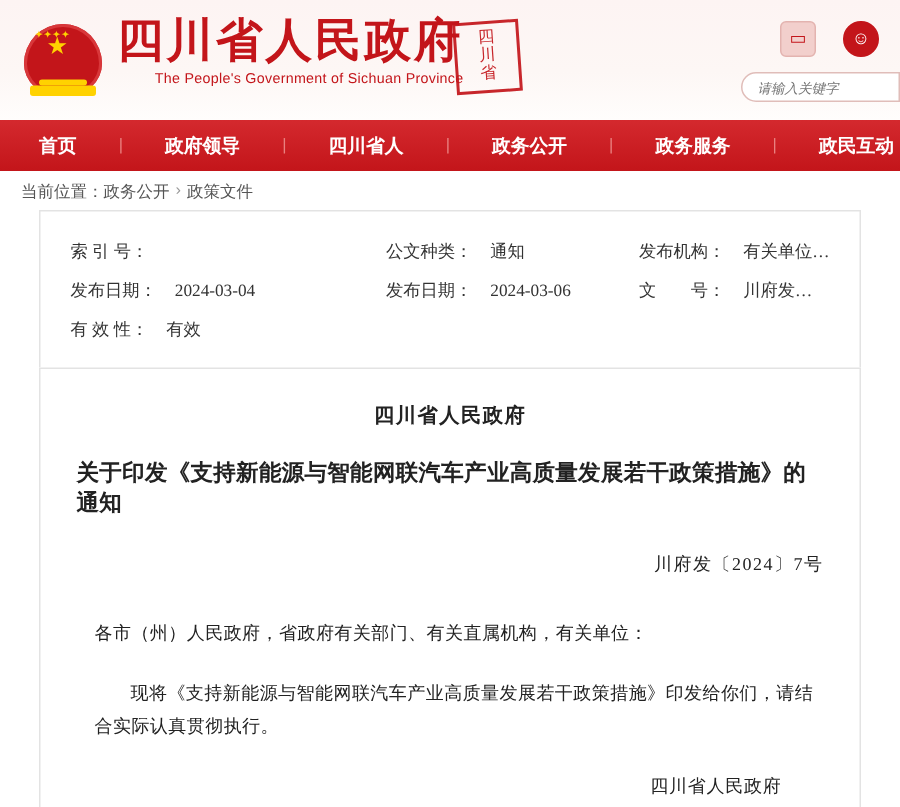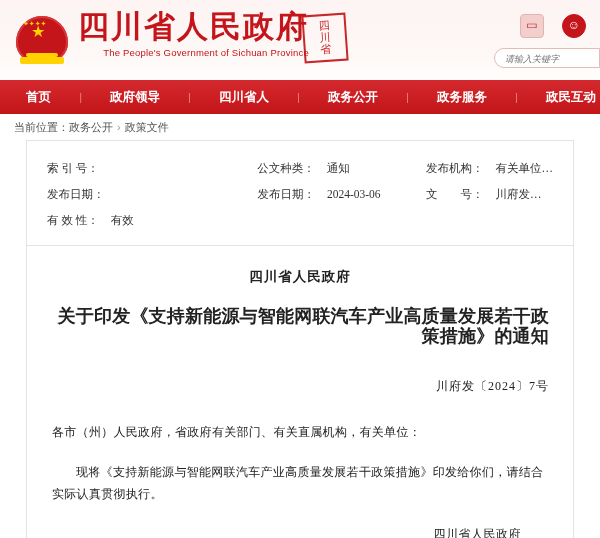--- a/index.html
+++ b/index.html
@@ -269,37 +269,37 @@
     position: relative;
   }
   .doc-issuer {
     text-align: center;
     font-size: 13.5px;
     font-weight: bold;
     letter-spacing: 1px;
     margin-bottom: 20px;
   }
   .doc-title {
-    text-align: right;
-    font-size: 18px;
+    text-align: left;
+    font-size: 15px;
     font-weight: bold;
     line-height: 20px;
-    margin-bottom: 32px;
+    margin-bottom: 22px;
     letter-spacing: 0.2px;
   }
   .doc-number {
     text-align: right;
     font-size: 12px;
     margin-bottom: 26px;
     letter-spacing: 1px;
   }
   .doc-p {
     font-size: 12px;
     line-height: 22px;
-    margin: 0 0 18px 1px;
+    margin: 0 0 18px 12px;
     letter-spacing: 0.3px;
   }
   .doc-p.indent { text-indent: 24px; }
   .doc-sign {
     text-align: right;
     font-size: 12px;
     line-height: 22px;
     letter-spacing: 0.5px;
     margin-top: 14px;
     padding-right: 28px;
@@ -396,20 +396,21 @@
         </div>
         <div class="meta-cell c3">
           <span class="meta-label">发布机构：</span>
           <span class="meta-value">有关单位…</span>
         </div>
       </div>
 
       <div class="meta-row">
         <div class="meta-cell c1">
           <span class="meta-label">发布日期：</span>
+          <span class="meta-value">2024-03-04</span>
         </div>
         <div class="meta-cell c2">
           <span class="meta-label">发布日期：</span>
           <span class="meta-value">2024-03-06</span>
         </div>
         <div class="meta-cell c3">
           <span class="meta-label">文　　号：</span>
           <span class="meta-value">川府发…</span>
         </div>
       </div>

